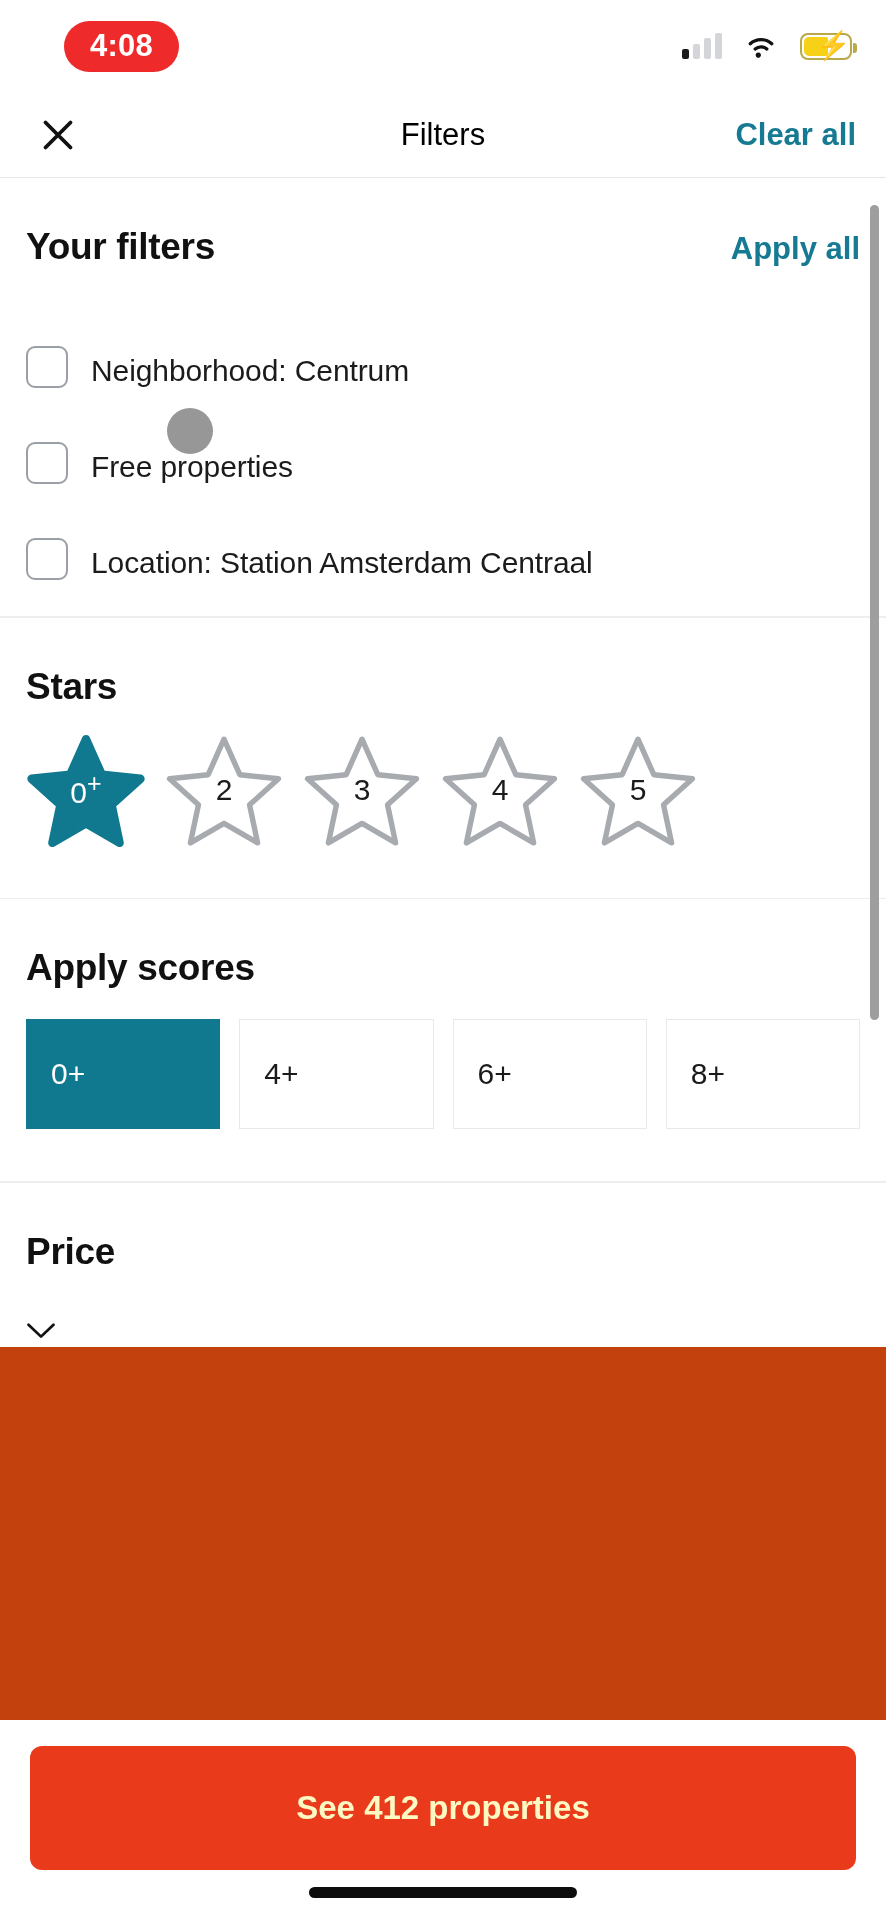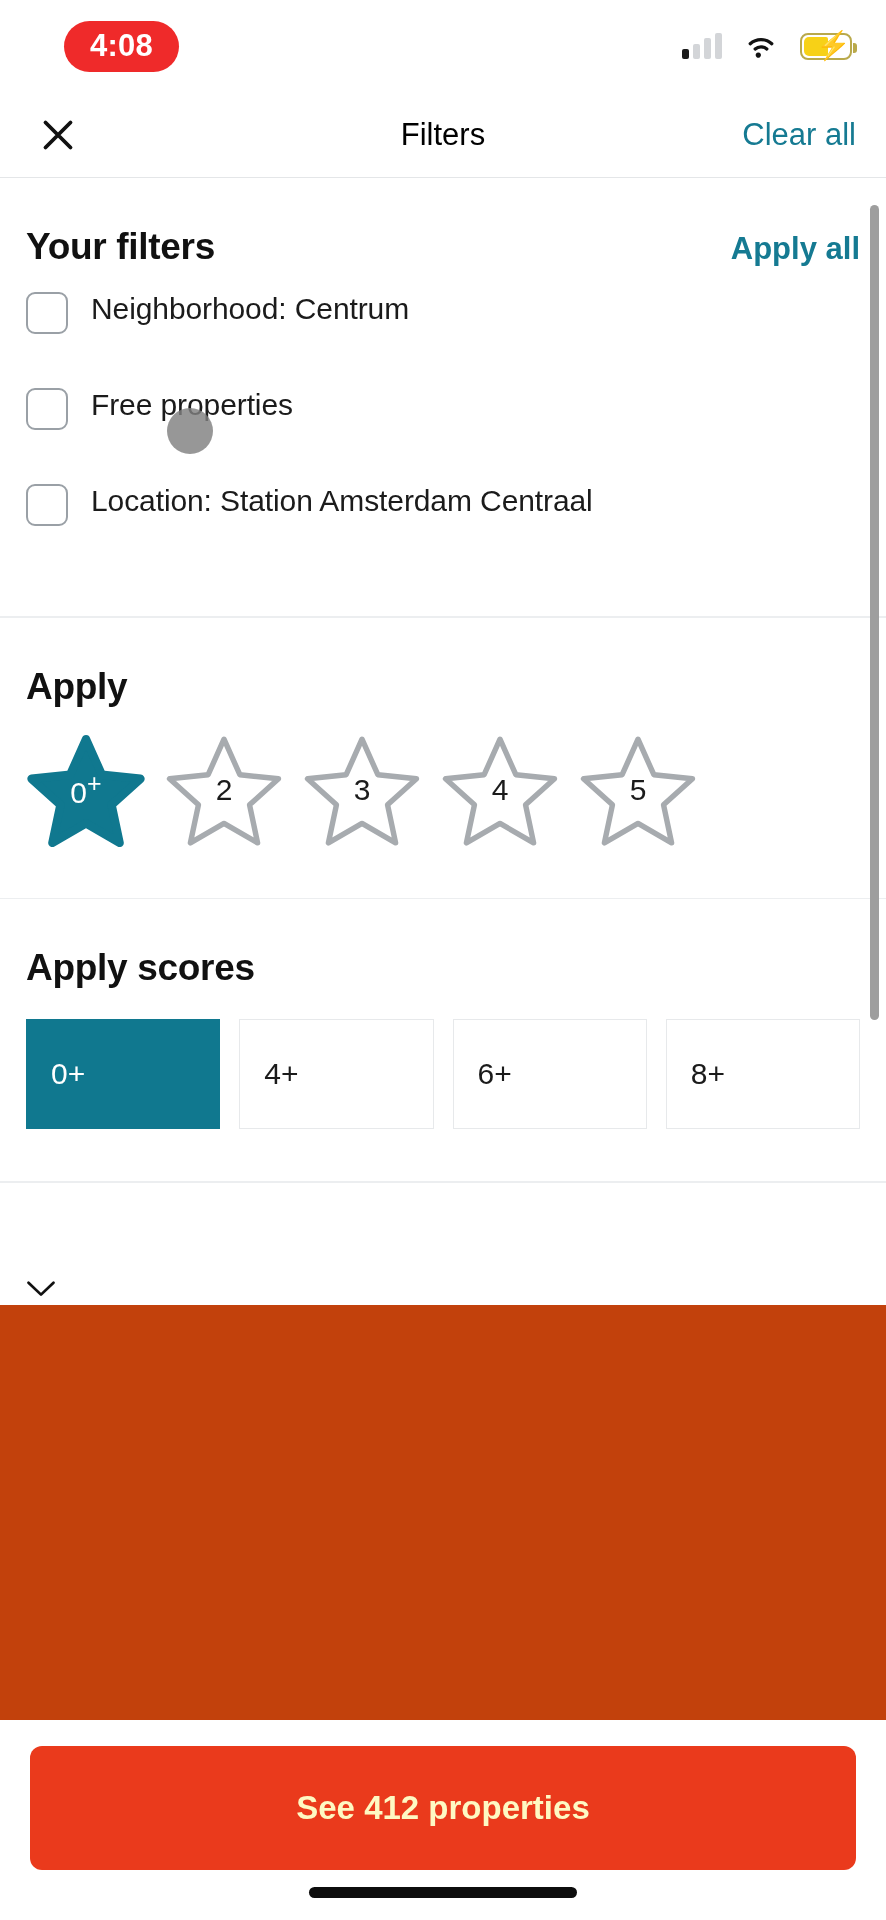--- a/index.html
+++ b/index.html
@@ -74,21 +74,21 @@
     cursor:pointer;
   }
   .header-title{
     position:absolute; left:0; right:0;
     text-align:center;
     font-size:31px; font-weight:400; color:#000000;
     pointer-events:none;
   }
   .clear-all{
     margin-left:auto;
-    font-size:31px; font-weight:400;
+    font-size:31px; font-weight:700;
     color:#157a92;
     cursor:pointer;
     position:relative; z-index:2;
   }
 
   
   .scroll-body{
     position:absolute;
     top:178px; left:0; right:0; bottom:0;
     background:#c2410c;
@@ -100,21 +100,21 @@
   .sec-head{
     display:flex; align-items:baseline; justify-content:space-between;
     padding-top:48px;
   }
   .sec-title{ font-size:37px; font-weight:700; color:#111; letter-spacing:-.3px; }
   .apply-all{ font-size:31px; font-weight:700; color:#157a92; cursor:pointer; }
 
   
   .cb-list{ padding-top:24px; padding-bottom:36px; }
   .cb-row{
-    display:flex; align-items:flex-start; gap:23px;
+    display:flex; align-items:flex-end; gap:23px;
     height:96px;
     cursor:pointer;
   }
   .cb-box{
     flex:0 0 auto;
     width:42px; height:42px;
     border:2.5px solid #9aa0a6;
     border-radius:9px;
     background:#fff;
   }
@@ -272,21 +272,21 @@
         <span class="cb-box"></span>
         <span class="cb-label">Location: Station Amsterdam Centraal</span>
       </div>
     </div>
   </div>
 
   <div class="divider"></div>
 
   <div class="section">
     <div class="sec-head">
-      <div class="sec-title">Apply</div>
+      <div class="sec-title">Stars</div>
     </div>
     <div class="stars-wrap">
       <div class="stars-row">
         <div class="star-item selected">
           <svg viewBox="0 0 100 96">
             <path d="M50 4 L63.2 33.6 L95.4 37 L71.3 58.7 L78 90.4 L50 74.2 L22 90.4 L28.7 58.7 L4.6 37 L36.8 33.6 Z" fill="#10788f" stroke="#10788f" stroke-width="7" stroke-linejoin="round"></path>
           </svg>
           <span class="star-val"><span>0</span><sup>+</sup></span>
         </div>
         <div class="star-item">
@@ -330,20 +330,21 @@
         <div class="rev-chip">6+</div>
         <div class="rev-chip">8+</div>
       </div>
     </div>
   </div>
 
   <div class="divider"></div>
 
   <div class="section">
     <div class="price-wrap">
+      <div class="sec-title">Price</div>
       <div class="price-sub">
         <span>
           <svg width="30" height="18" viewBox="0 0 24 14">
             <path d="M2 2 L12 11.5 L22 2" stroke="#111" stroke-width="2.2" fill="none" stroke-linecap="round" stroke-linejoin="round"></path>
           </svg>
         </span>
       </div>
     </div>
   </div>
 

